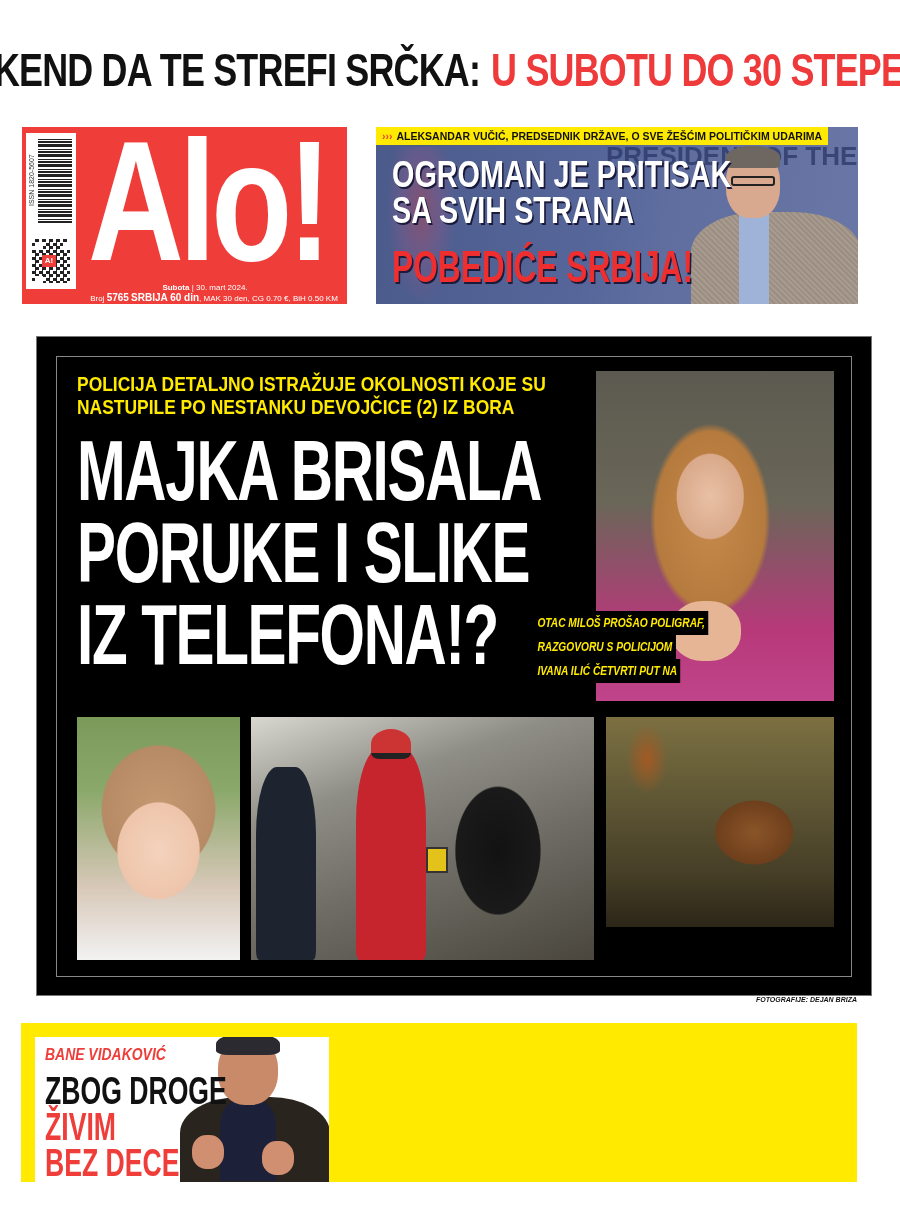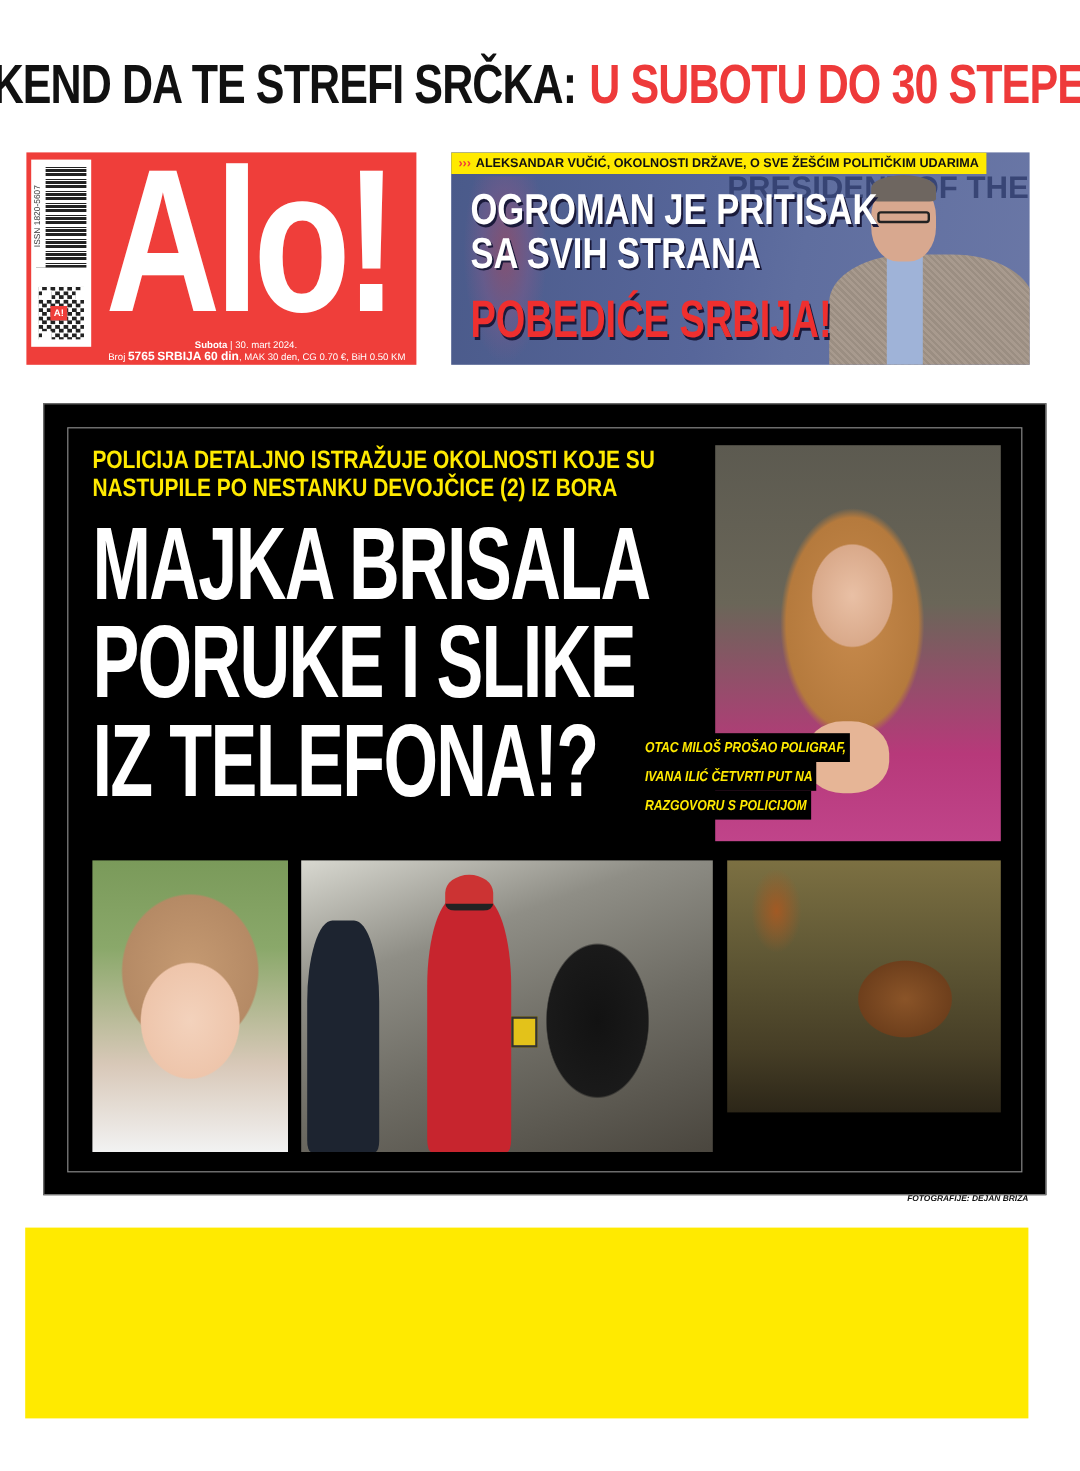--- a/index.html
+++ b/index.html
@@ -306,21 +306,21 @@
   <div class="flag"></div>
   <div class="bgtext">PRESIDENT OF THE R</div>
   <div class="person">
     <div class="body"></div>
     <div class="shirt"></div>
     <div class="head"></div>
     <div class="hair"></div>
     <div class="glasses"></div>
   </div>
   <div class="kicker">
-    <span class="arrows">›››</span><span>ALEKSANDAR VUČIĆ, OKOLNOSTI DRŽAVE, O SVE ŽEŠĆIM POLITIČKIM UDARIMA</span>
+    <span class="arrows">›››</span><span>ALEKSANDAR VUČIĆ, PREDSEDNIK DRŽAVE, O SVE ŽEŠĆIM POLITIČKIM UDARIMA</span>
   </div>
   <div class="h1">
     <div>OGROMAN JE PRITISAK</div>
     <div>SA SVIH STRANA</div>
   </div>
   <div class="h2">POBEDIĆE SRBIJA!</div>
 </div>
 
 <div class="main">
   <div class="main-inner"></div>
@@ -335,33 +335,49 @@
   </div>
 
   <div class="headline">
     <div>MAJKA BRISALA</div>
     <div>PORUKE I SLIKE</div>
     <div>IZ TELEFONA!?</div>
   </div>
 
   <div class="caption-woman">
     <div><span>OTAC MILOŠ PROŠAO POLIGRAF,</span></div>
+    <div><span>RAZGOVORU S POLICIJOM</span></div>
     <div><span>IVANA ILIĆ ČETVRTI PUT NA</span></div>
-    <div><span>RAZGOVORU S POLICIJOM</span></div>
   </div>
 
   <div class="photo-girl"></div>
   <div class="photo-tunnel">
     <div class="police"></div>
     <div class="rescuer"></div>
     <div class="helmet"></div>
     <div class="device"></div>
   </div>
   <div class="photo-dog"></div>
 
 </div>
 
 <div class="photo-credit">FOTOGRAFIJE: DEJAN BRIZA</div>
 
 <div class="bottom">
+  <div class="b-left">
+    <div class="person">
+      <div class="body"></div>
+      <div class="shirt"></div>
+      <div class="head"></div>
+      <div class="hair"></div>
+      <div class="hand1"></div>
+      <div class="hand2"></div>
+    </div>
+    <div class="kick">BANE VIDAKOVIĆ</div>
+    <div class="h">
+      <span class="l1">ZBOG DROGE</span>
+      <span class="l2">ŽIVIM</span>
+      <span class="l2">BEZ DECE</span>
+    </div>
+  </div>
 
 
 </div>
 
 </body></html>

